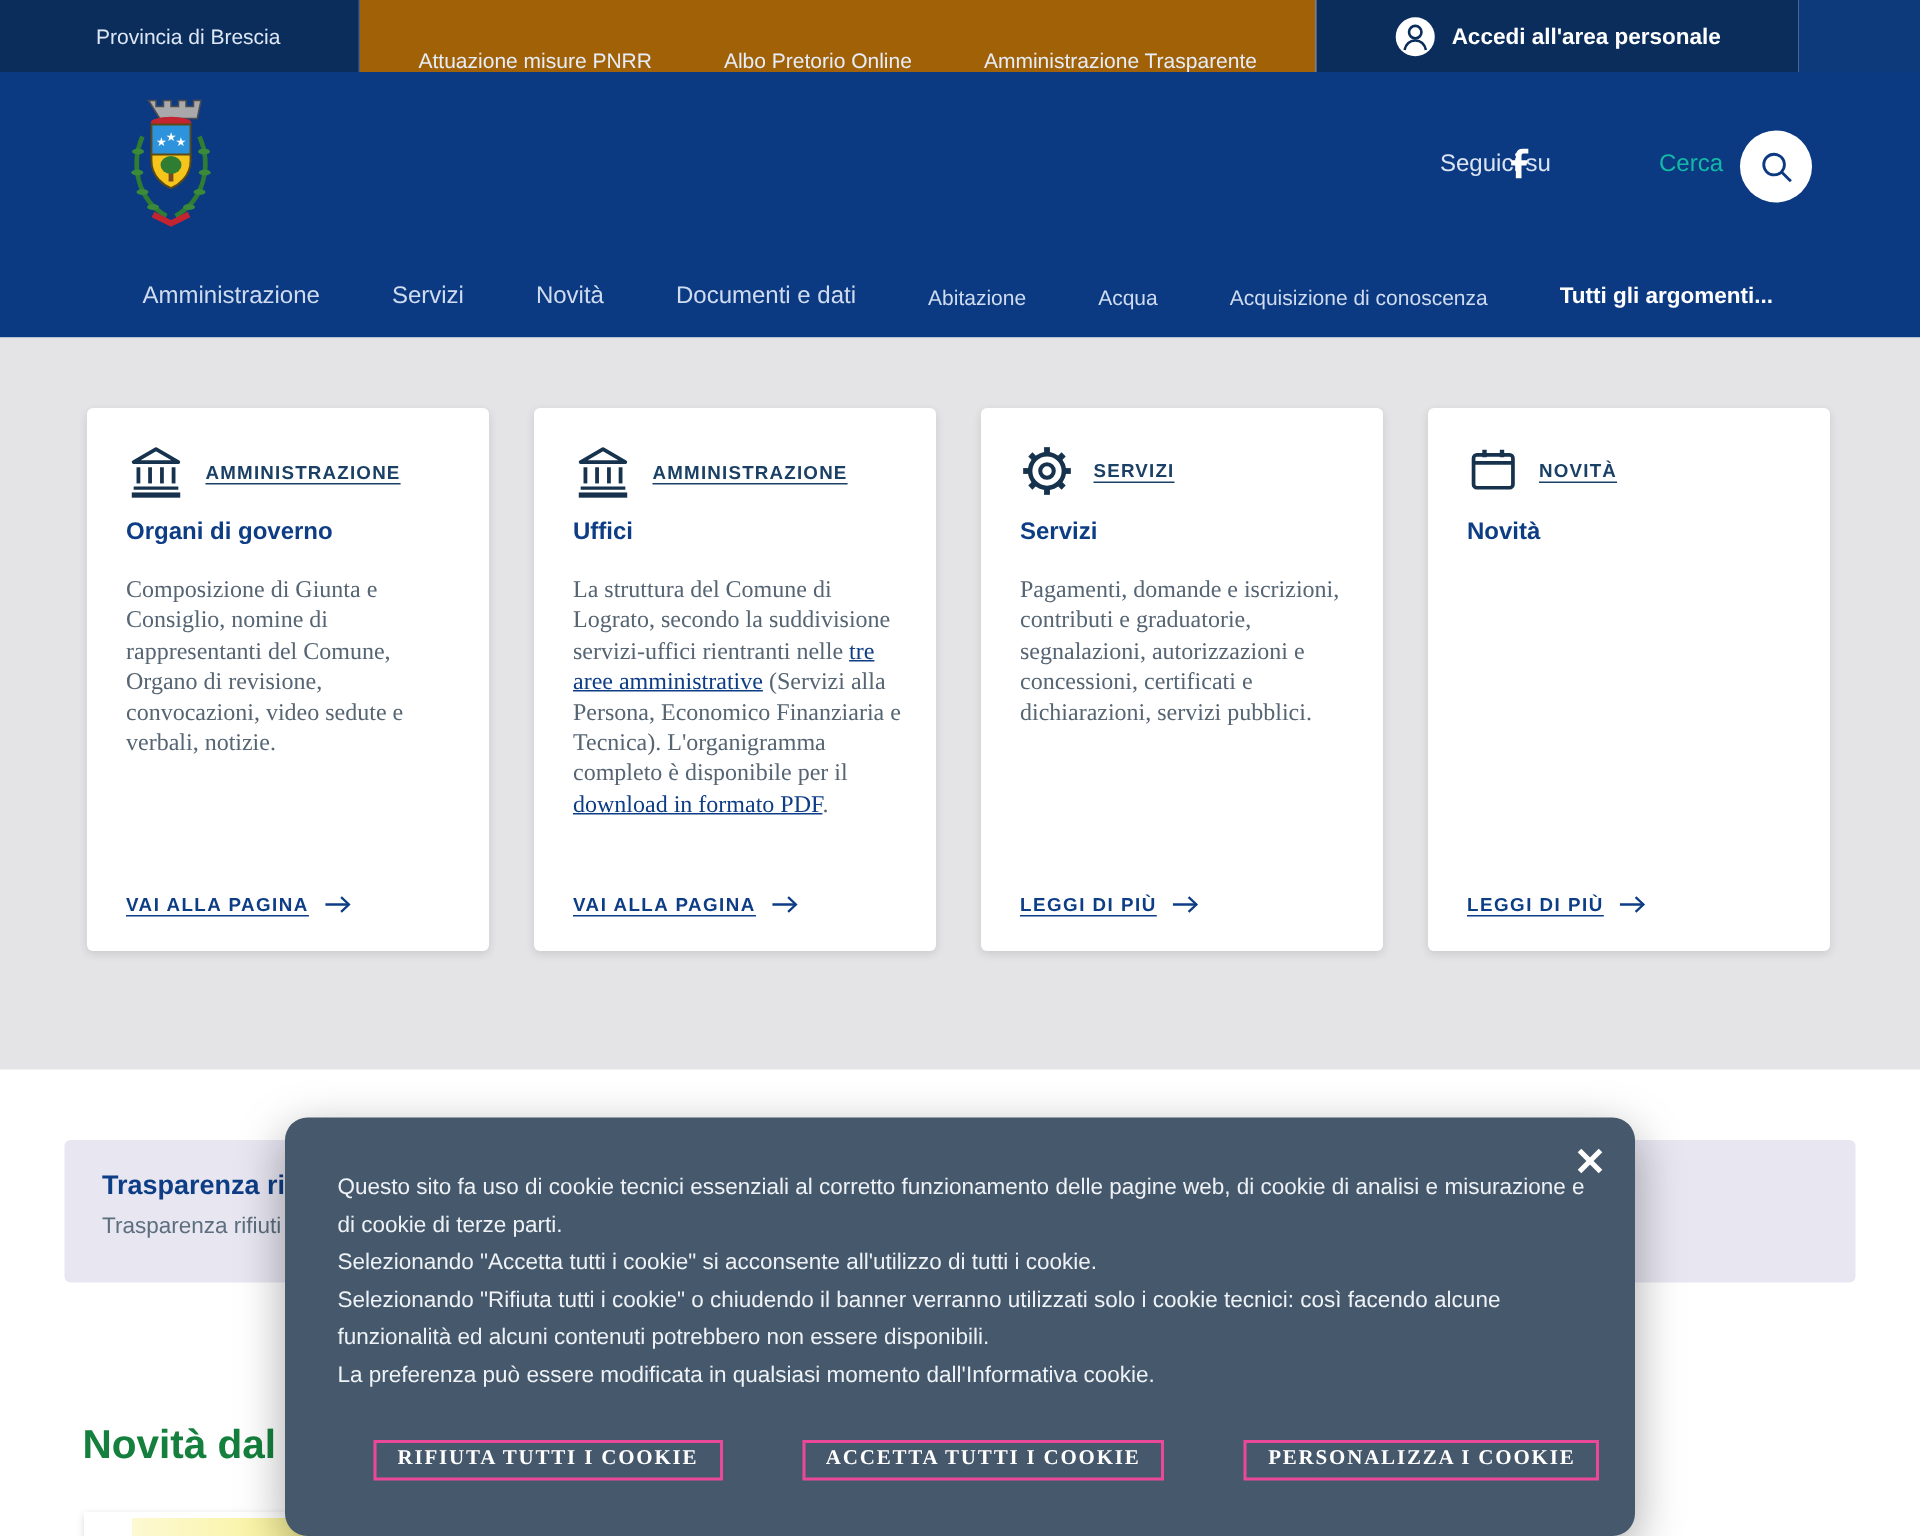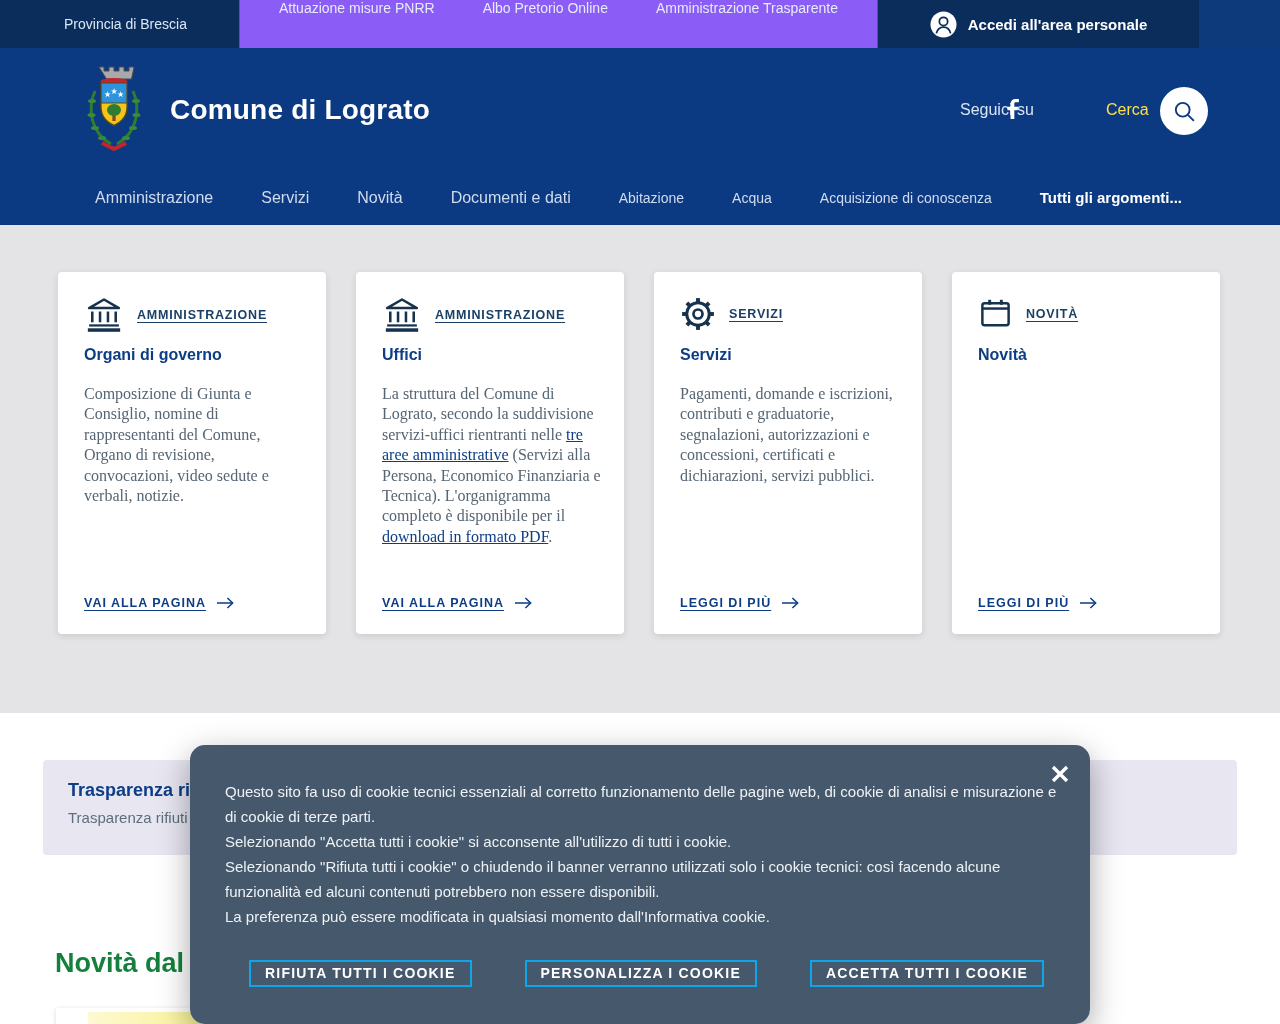--- a/index.html
+++ b/index.html
@@ -4,34 +4,34 @@
 <style>
   * { margin:0; padding:0; box-sizing:border-box; }
   html,body { width:1280px; height:1024px; }
   body { font-family:"Liberation Sans","DejaVu Sans",sans-serif; background:#fff; }
   .page { position:relative; width:1280px; height:1024px; overflow:hidden; background:#fff; }
 
   
   .topbar { position:absolute; left:0; top:0; width:1280px; height:48px; display:flex; }
   .tb-left { width:240px; background:#0a2d5c; display:flex; align-items:center; justify-content:center;
              border-right:1px solid rgba(255,255,255,.25); color:#dde7f5; font-size:14px;padding-left:12px; }
-  .tb-mid  { width:637px; background:#8b5cf6; display:flex; align-items:flex-start; justify-content:center; gap:48px; }
+  .tb-mid  { width:637px; background:#a16207; display:flex; align-items:flex-end; justify-content:center; gap:48px; }
   .tb-mid a { color:#e6edf8; font-size:14px; text-decoration:none; cursor:pointer; white-space:nowrap; }
   .tb-login { width:322px; background:#0a2d5c; border-left:1px solid rgba(255,255,255,.25);
               display:flex; align-items:center; justify-content:center; gap:11px; cursor:pointer; }
   .tb-login span.lbl { color:#fff; font-size:15px; font-weight:700; white-space:nowrap; }
   .tb-end { flex:1; background:#0d3a7a; }
 
   
   .header { position:absolute; left:0; top:48px; width:1280px; height:177px; background:#0c3a82; }
   .logo { position:absolute; left:84px; top:14px; width:60px; height:98px; }
   .site-title { position:absolute; left:170px; top:46px; font-size:28px; font-weight:700; color:#fff; letter-spacing:.2px; }
   .follow-label { position:absolute; left:922px; top:53px; font-size:16px; color:#dbe4f3;margin-left:38px; }
   .fb { position:absolute; left:1004px; top:51px; width:18px; height:20px; cursor:pointer; }
-  .search-label { position:absolute; left:1106px; top:53px; font-size:16px; color:#fde047; }
+  .search-label { position:absolute; left:1106px; top:53px; font-size:16px; color:#14b8a6; }
   .search-btn { position:absolute; left:1160px; top:39px; width:48px; height:48px; border-radius:50%;
                 background:#fff; border:none; display:flex; align-items:center; justify-content:center; cursor:pointer; }
   .nav { position:absolute; left:95px; top:122px; height:55px; display:flex; align-items:center; gap:48px; white-space:nowrap; }
   .nav a { text-decoration:none; cursor:pointer; }
   .nav-a { font-size:16px; color:#cfdcf0; }
   .nav-b { font-size:14px; color:#cfdcf0; }
   .nav-all { font-size:15px; font-weight:700; color:#fff; }
 
   
   .content-bg { position:absolute; left:0; top:225px; width:1280px; height:488px; background:#e4e4e6; }
@@ -60,21 +60,21 @@
   .news-thumb { position:absolute; left:88px; top:1012px; width:260px; height:40px;
                 background:linear-gradient(90deg,#fdf9d2,#f3e94f); }
 
   
   .cookie { position:absolute; left:190px; top:745px; width:900px; height:279px; background:#46586b; z-index:10;
             box-shadow:0 10px 32px rgba(0,0,0,.35);border-radius:15px; }
   .cookie-close { position:absolute; right:21px; top:20px; width:18px; height:18px; cursor:pointer; background:none; border:none; }
   .cookie-text { position:absolute; left:35px; right:28px; top:34px; font-size:15px; line-height:25px; color:#eef2f6; }
   .cookie-text p { margin:0; }
   .cookie-btns { position:absolute; left:59px; top:215px; display:flex; gap:53px; }
-  .cbtn { border:2px solid #0ea5e9; background:transparent; color:#fff; font-family:Liberation Sans, sans-serif;
+  .cbtn { border:2px solid #ec4899; background:transparent; color:#fff; font-family:Liberation Serif, serif;
           font-size:14px; font-weight:700; letter-spacing:1.2px; padding:3px 14px 4px; white-space:nowrap; cursor:pointer; }
 </style>
 </head>
 <body>
 
 <div class="page">
 
   <header class="topbar">
     <div class="tb-left">
       <span>Provincia di Brescia</span>
@@ -111,21 +111,20 @@
       <ellipse cx="8" cy="38" rx="4" ry="2" fill="#3a8a3a"></ellipse>
       <ellipse cx="7.5" cy="52" rx="4" ry="2" fill="#3a8a3a"></ellipse>
       <ellipse cx="11" cy="65" rx="4" ry="2" fill="#3a8a3a"></ellipse>
       <ellipse cx="18" cy="75" rx="4" ry="2" fill="#3a8a3a"></ellipse>
       <ellipse cx="52" cy="38" rx="4" ry="2" fill="#3a8a3a"></ellipse>
       <ellipse cx="52.5" cy="52" rx="4" ry="2" fill="#3a8a3a"></ellipse>
       <ellipse cx="49" cy="65" rx="4" ry="2" fill="#3a8a3a"></ellipse>
       <ellipse cx="42" cy="75" rx="4" ry="2" fill="#3a8a3a"></ellipse>
       <path d="M18 80l12 6 12-6" fill="none" stroke="#c32430" stroke-width="4"></path>
     </svg>
-    <div class="site-title">Comune di Lograto</div>
     <span class="follow-label">Seguici su</span>
     <svg class="fb" viewBox="0 0 14 18">
       <path d="M9.3 3h3V0H9.3C6.4 0 4.8 1.8 4.8 4.6V7H2v3.2h2.8V18h3.4v-7.8h3l.5-3.2H8.2V4.6c0-1 .3-1.6 1.1-1.6z" fill="#ffffff"></path>
     </svg>
     <span class="search-label">Cerca</span>
     <button class="search-btn">
       <svg width="23" height="23" viewBox="0 0 22 22">
         <circle cx="9.3" cy="9.3" r="6.6" fill="none" stroke="#0c3a82" stroke-width="1.8"></circle>
         <line x1="14.2" y1="14.2" x2="20" y2="20" stroke="#0c3a82" stroke-width="1.8"></line>
       </svg>
@@ -258,18 +257,18 @@
       </svg>
     </button>
     <div class="cookie-text">
       <p>Questo sito fa uso di cookie tecnici essenziali al corretto funzionamento delle pagine web, di cookie di analisi e misurazione e di cookie di terze parti.</p>
       <p>Selezionando "Accetta tutti i cookie" si acconsente all'utilizzo di tutti i cookie.</p>
       <p>Selezionando "Rifiuta tutti i cookie" o chiudendo il banner verranno utilizzati solo i cookie tecnici: così facendo alcune funzionalità ed alcuni contenuti potrebbero non essere disponibili.</p>
       <p>La preferenza può essere modificata in qualsiasi momento dall'Informativa cookie.</p>
     </div>
     <div class="cookie-btns">
       <button class="cbtn">RIFIUTA TUTTI I COOKIE</button>
+      <button class="cbtn">ACCETTA TUTTI I COOKIE</button>
       <button class="cbtn">PERSONALIZZA I COOKIE</button>
-      <button class="cbtn">ACCETTA TUTTI I COOKIE</button>
     </div>
   </aside>
 
 </div>
 
 </body></html>

